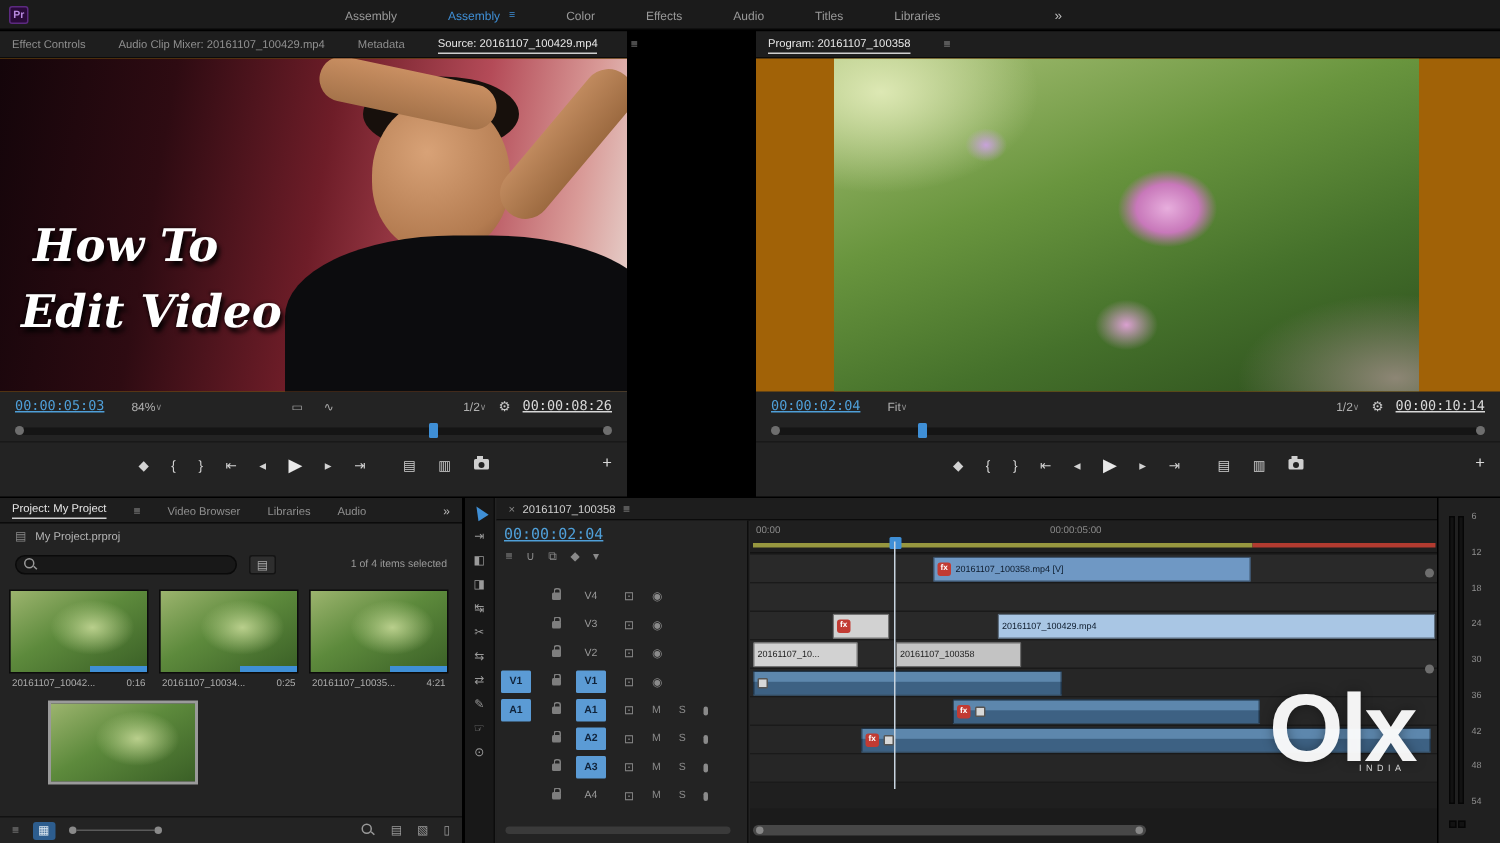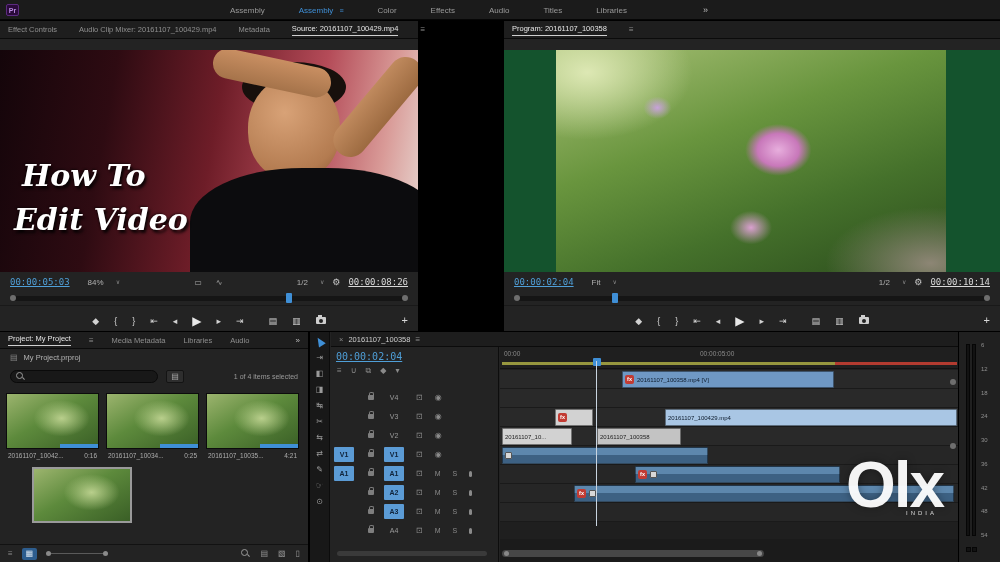--- a/index.html
+++ b/index.html
@@ -19,21 +19,21 @@
   .ws-active-menu { color:#3f8fd6; font-size:7px; margin-left:-28px; }
   #ws-overflow { left:703px; top:5px; color:#bdbdbd; font-size:9px; }
 
   
   #source-panel { left:0; top:21px; width:418px; height:310px; }
   #program-panel { left:504px; top:21px; width:496px; height:310px; }
   .mon-tabs { height:18px; background:#1e1e1e; border-bottom:1px solid #0b0b0b; display:flex;
     align-items:center; gap:22px; padding-left:8px; font-size:7.5px; color:#8f8f8f; white-space:nowrap; }
   .mon-tab.active { color:#e6e6e6; border-bottom:1px solid #cfcfcf; padding-bottom:2px; }
   .tab-menu { color:#8f8f8f; font-size:8px; }
-  .mon-video { position:relative; height:222px; background:#14532d; overflow:hidden;margin-top:11px; }
+  .mon-video { position:relative; height:222px; background:#a16207; overflow:hidden; }
 
   
   #src-art { position:absolute; inset:0;
     background: linear-gradient(100deg,#14050a 0%,#2e0b12 26%,#6e1d28 50%,#b44b58 72%,#d99b98 88%,#e9dcd6 100%); }
   .src-head { position:absolute; left:248px; top:26px; width:92px; height:104px; border-radius:50% 50% 46% 46%;
     background:radial-gradient(circle at 40% 35%, #d8a277, #b37b50 70%, #8a5534); }
   .src-hair { position:absolute; left:242px; top:12px; width:104px; height:50px; border-radius:50%;
     background:#17100c; }
   .src-body { position:absolute; left:190px; top:118px; width:250px; height:120px; border-radius:45% 45% 0 0;
     background:#0c0c0e; }
@@ -52,21 +52,21 @@
       radial-gradient(ellipse 46px 36px at 57% 45%, #e7aedd 0%, #c878ba 45%, rgba(200,120,186,0) 72%),
       radial-gradient(ellipse 30px 24px at 50% 80%, #daa0d0 0%, rgba(218,160,208,0) 70%),
       radial-gradient(ellipse 20px 16px at 26% 26%, #c8a2da 0%, rgba(200,162,218,0) 70%),
       radial-gradient(ellipse 140px 90px at 8% 10%, #dde8b4 0%, rgba(221,232,180,0) 75%),
       radial-gradient(ellipse 150px 80px at 96% 96%, #8d8675 0%, rgba(141,134,117,0) 70%),
       linear-gradient(160deg,#a8c076 0%,#69953e 38%,#45712b 68%,#2c4d1d 100%); }
 
   .mon-ctrl { height:20px; display:flex; align-items:center; padding:0 10px; font-size:8px; color:#b8b8b8; }
   .tc { color:#4f9fd8; font-size:9px; }
   .dur { color:#d8d8d8; font-size:9px; }
-  .dd { display:flex; gap:12px; align-items:flex-start; color:#b0b0b0; }
+  .dd { display:flex; gap:0; align-items:flex-start; color:#b0b0b0; }
   .chev { font-size:6px; color:#8a8a8a; }
   .ctr-icons { flex:1; display:flex; justify-content:center; gap:14px; color:#a8a8a8; font-size:8px; }
   .wrench { color:#c8c8c8; font-size:9px; margin:0 8px; }
 
   .mon-scrub { position:relative; height:13px; margin:0 8px; }
   .scrub-bar { position:absolute; left:6px; right:6px; top:4px; height:5px; background:#151515; border-radius:3px; }
   .scrub-knob { position:absolute; top:3px; width:6px; height:6px; border-radius:50%; background:#6e6e6e; }
   .scrub-ph { position:absolute; top:1px; width:6px; height:10px; background:#3f8fd6; border-radius:1px; }
 
   .mon-transport { position:relative; height:30px; display:flex; align-items:center; justify-content:center;
@@ -295,21 +295,21 @@
     <span class="tbtn">▥</span>
     <span class="cam"></span>
     <span class="plusbtn">+</span>
   </div>
 </div>
 
 <div id="project-panel" class="panel">
   <div class="pj-tabs">
     <span class="pj-tab active">Project: My Project</span>
     <span class="tab-menu">≡</span>
-    <span class="pj-tab">Media Metadata</span>
+    <span class="pj-tab">Video Browser</span>
     <span class="pj-tab">Libraries</span>
     <span class="pj-tab">Audio</span>
     <span class="pj-overflow">»</span>
   </div>
   <div class="pj-file">
     <span class="gl-icon">▤</span>
     <span>My Project.prproj</span>
   </div>
   <div class="pj-search">
     <span class="searchbox">

